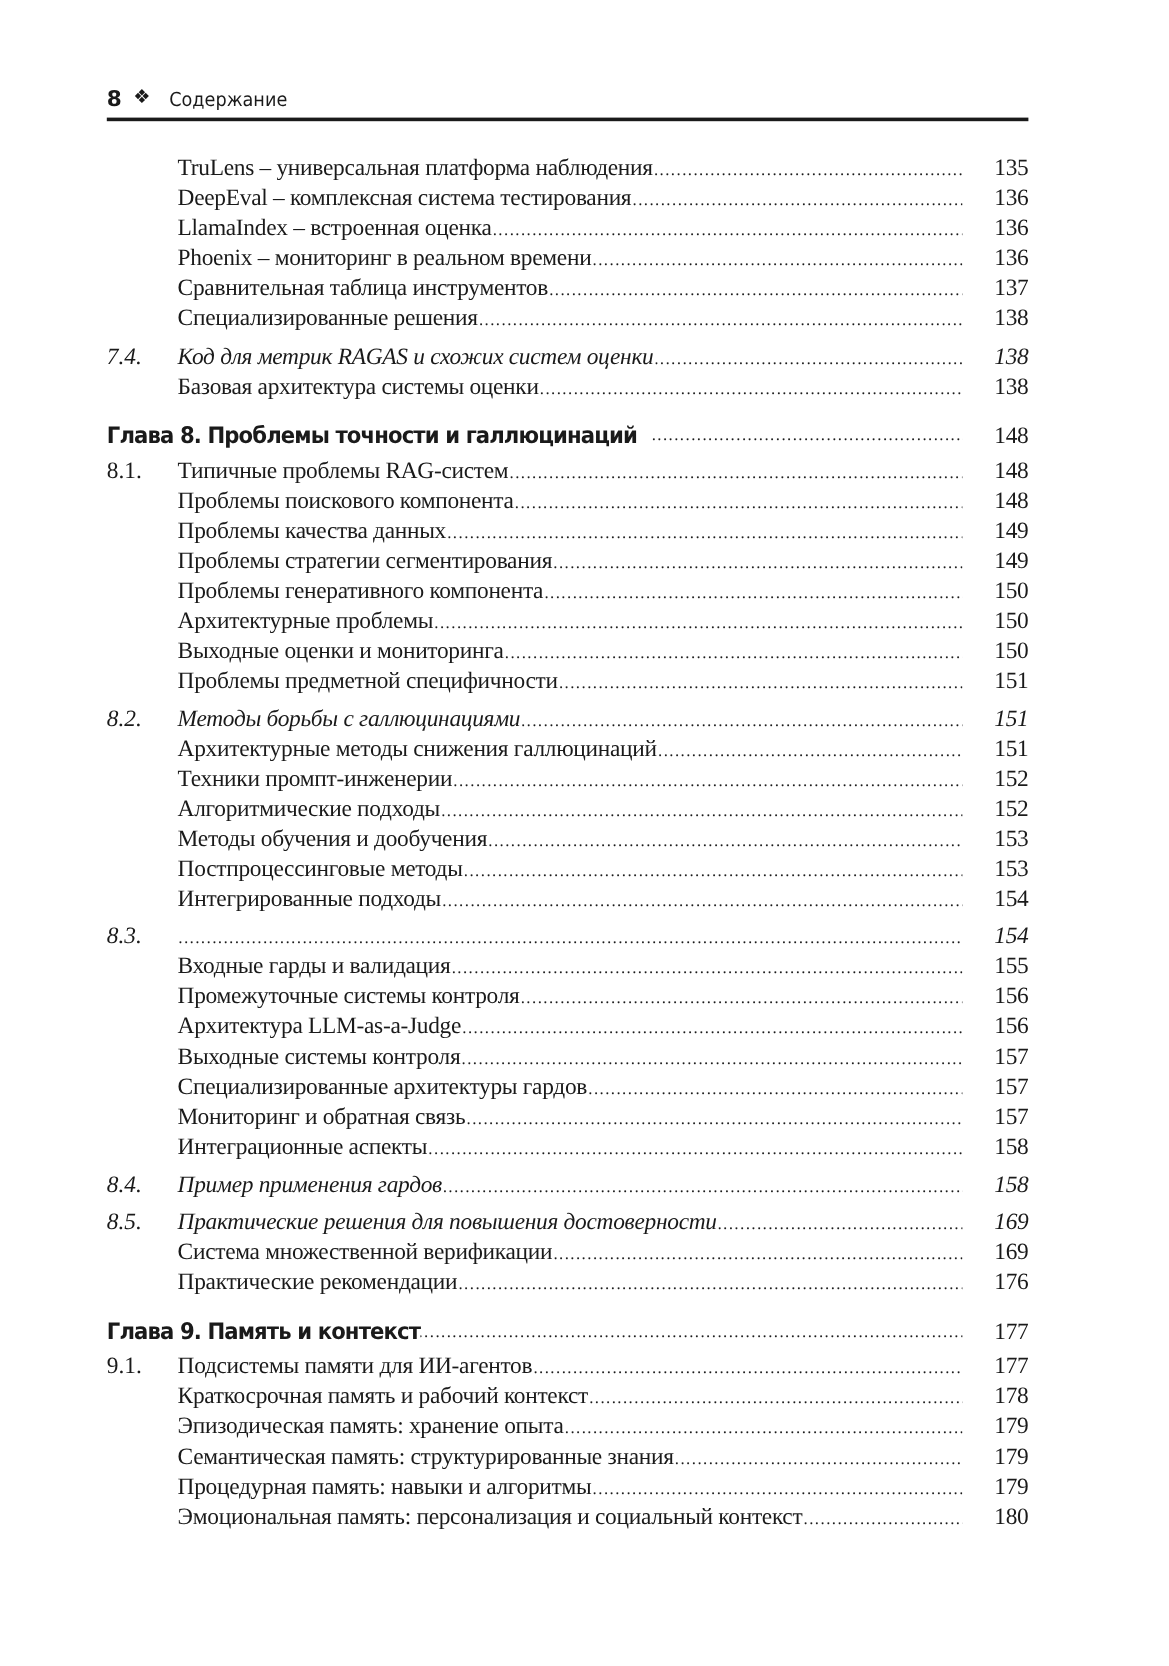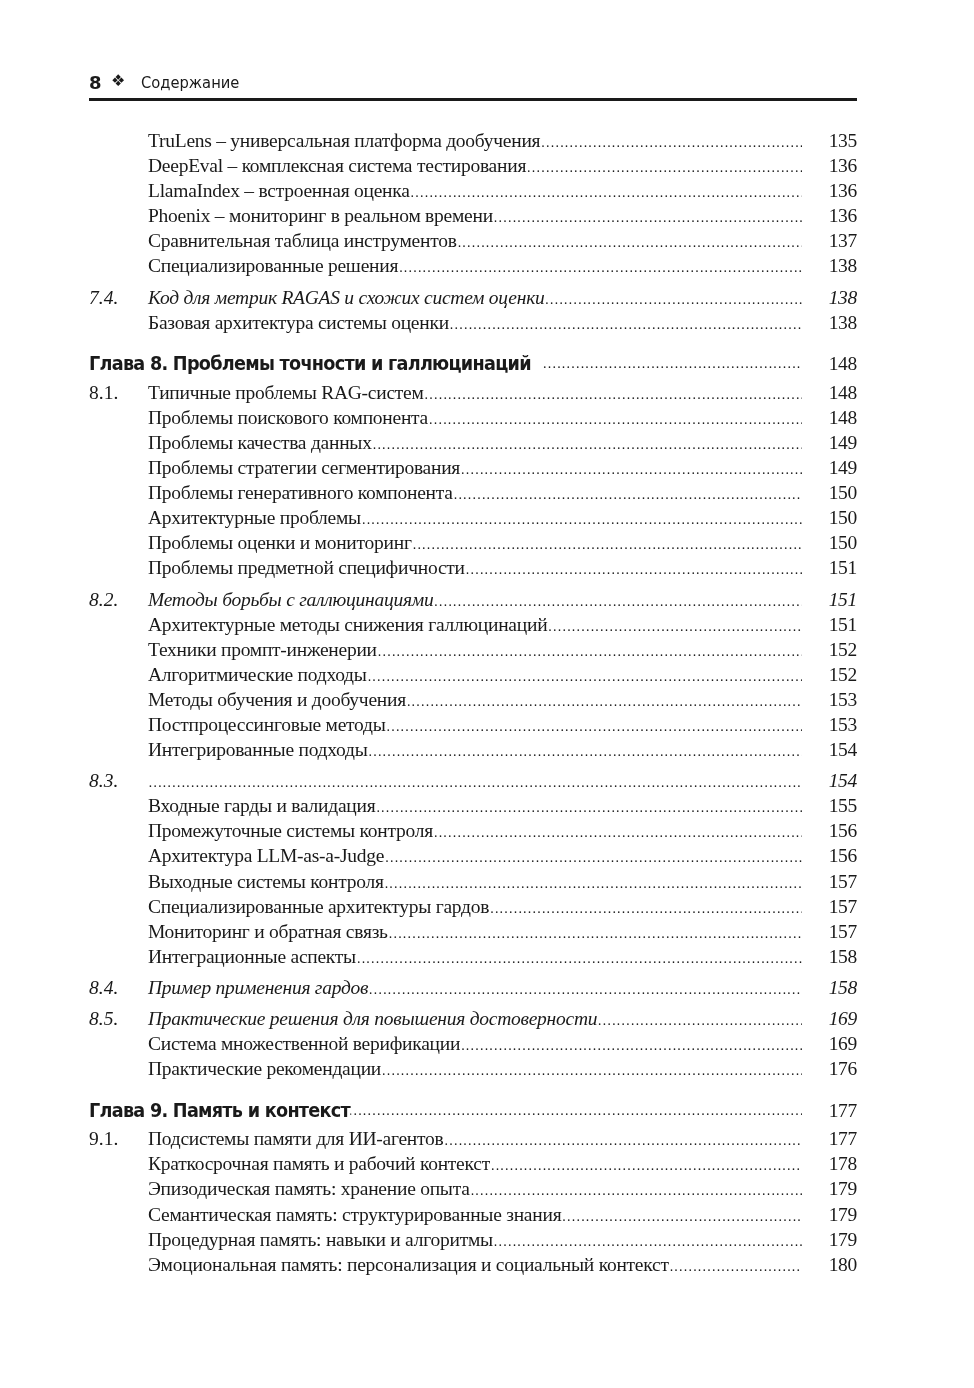--- a/index.html
+++ b/index.html
@@ -23,21 +23,21 @@
 
 <div class="header">
   <span class="pnum">8</span>
   <span class="orn">❖</span>
   <span class="htitle">Содержание</span>
 </div>
 
 <div class="toc" id="toc">
     <div class="row">
       <span class="num"></span>
-      <span class="title">TruLens – универсальная платформа дообучения</span>
+      <span class="title">TruLens – универсальная платформа наблюдения</span>
       <span class="dots">............................................................................................................................................................................................................................................................................................................</span>
       <span class="page">135</span>
     </div>
     <div class="row">
       <span class="num"></span>
       <span class="title">DeepEval – комплексная система тестирования</span>
       <span class="dots">............................................................................................................................................................................................................................................................................................................</span>
       <span class="page">136</span>
     </div>
     <div class="row">
@@ -112,21 +112,21 @@
       <span class="page">150</span>
     </div>
     <div class="row">
       <span class="num"></span>
       <span class="title">Архитектурные проблемы</span>
       <span class="dots">............................................................................................................................................................................................................................................................................................................</span>
       <span class="page">150</span>
     </div>
     <div class="row">
       <span class="num"></span>
-      <span class="title">Проблемы оценки и мониторинг</span>
+      <span class="title">Выходные оценки и мониторинга</span>
       <span class="dots">............................................................................................................................................................................................................................................................................................................</span>
       <span class="page">150</span>
     </div>
     <div class="row">
       <span class="num"></span>
       <span class="title">Проблемы предметной специфичности</span>
       <span class="dots">............................................................................................................................................................................................................................................................................................................</span>
       <span class="page">151</span>
     </div>
     <div class="row gap">

